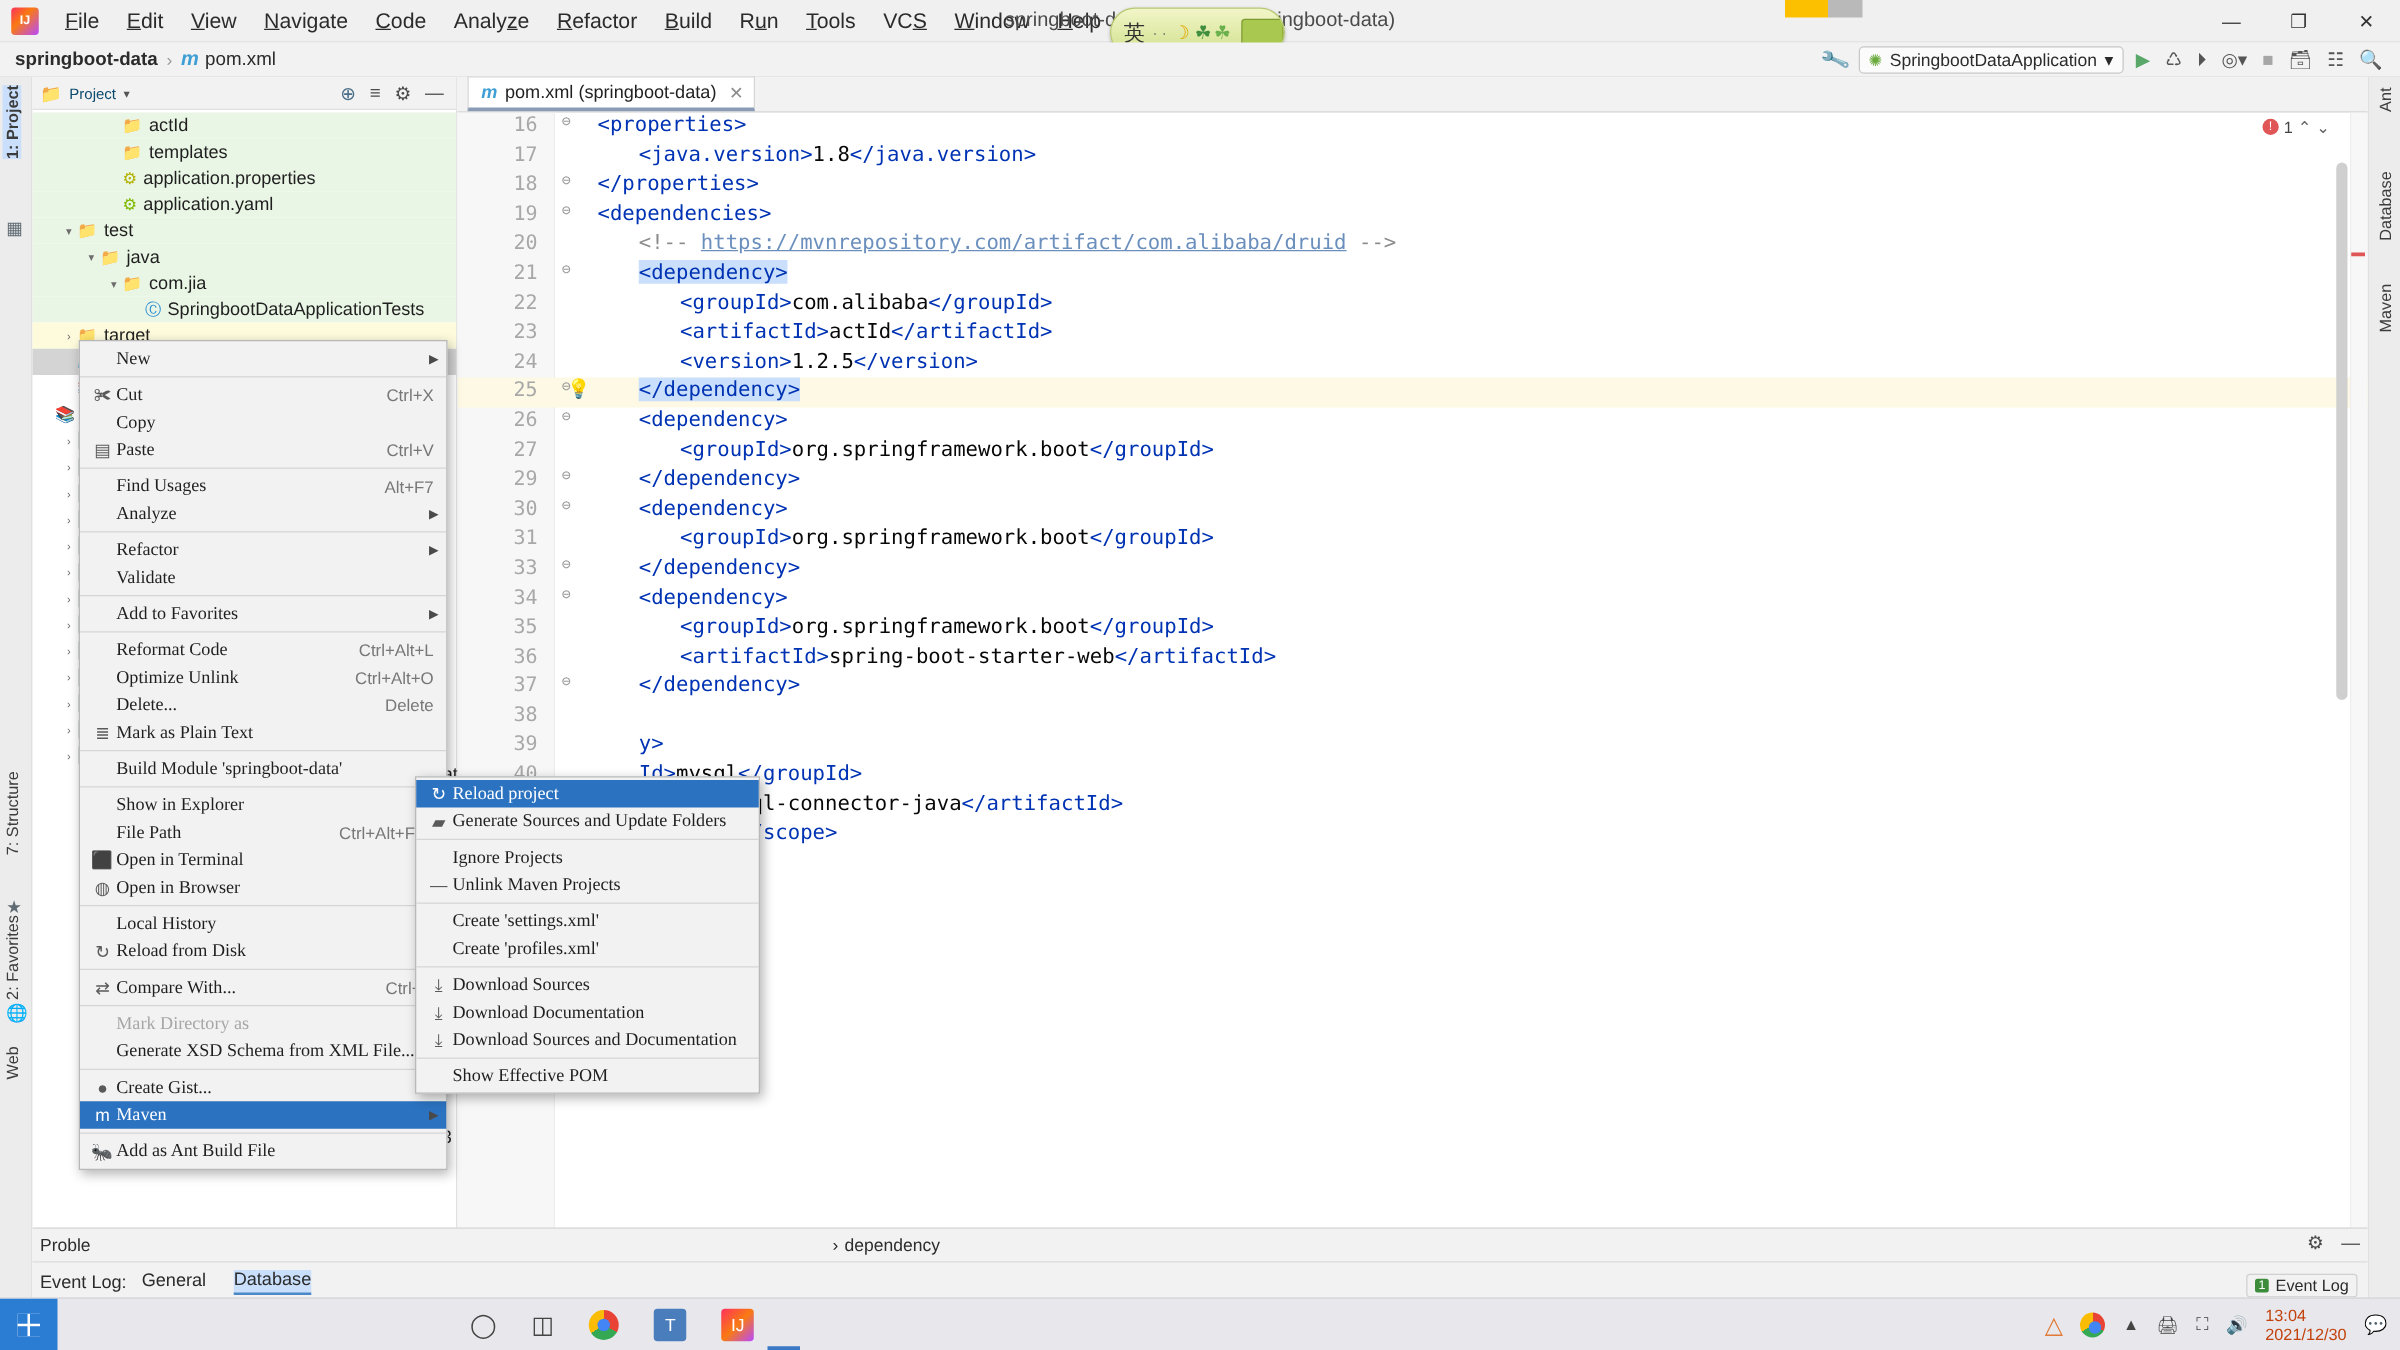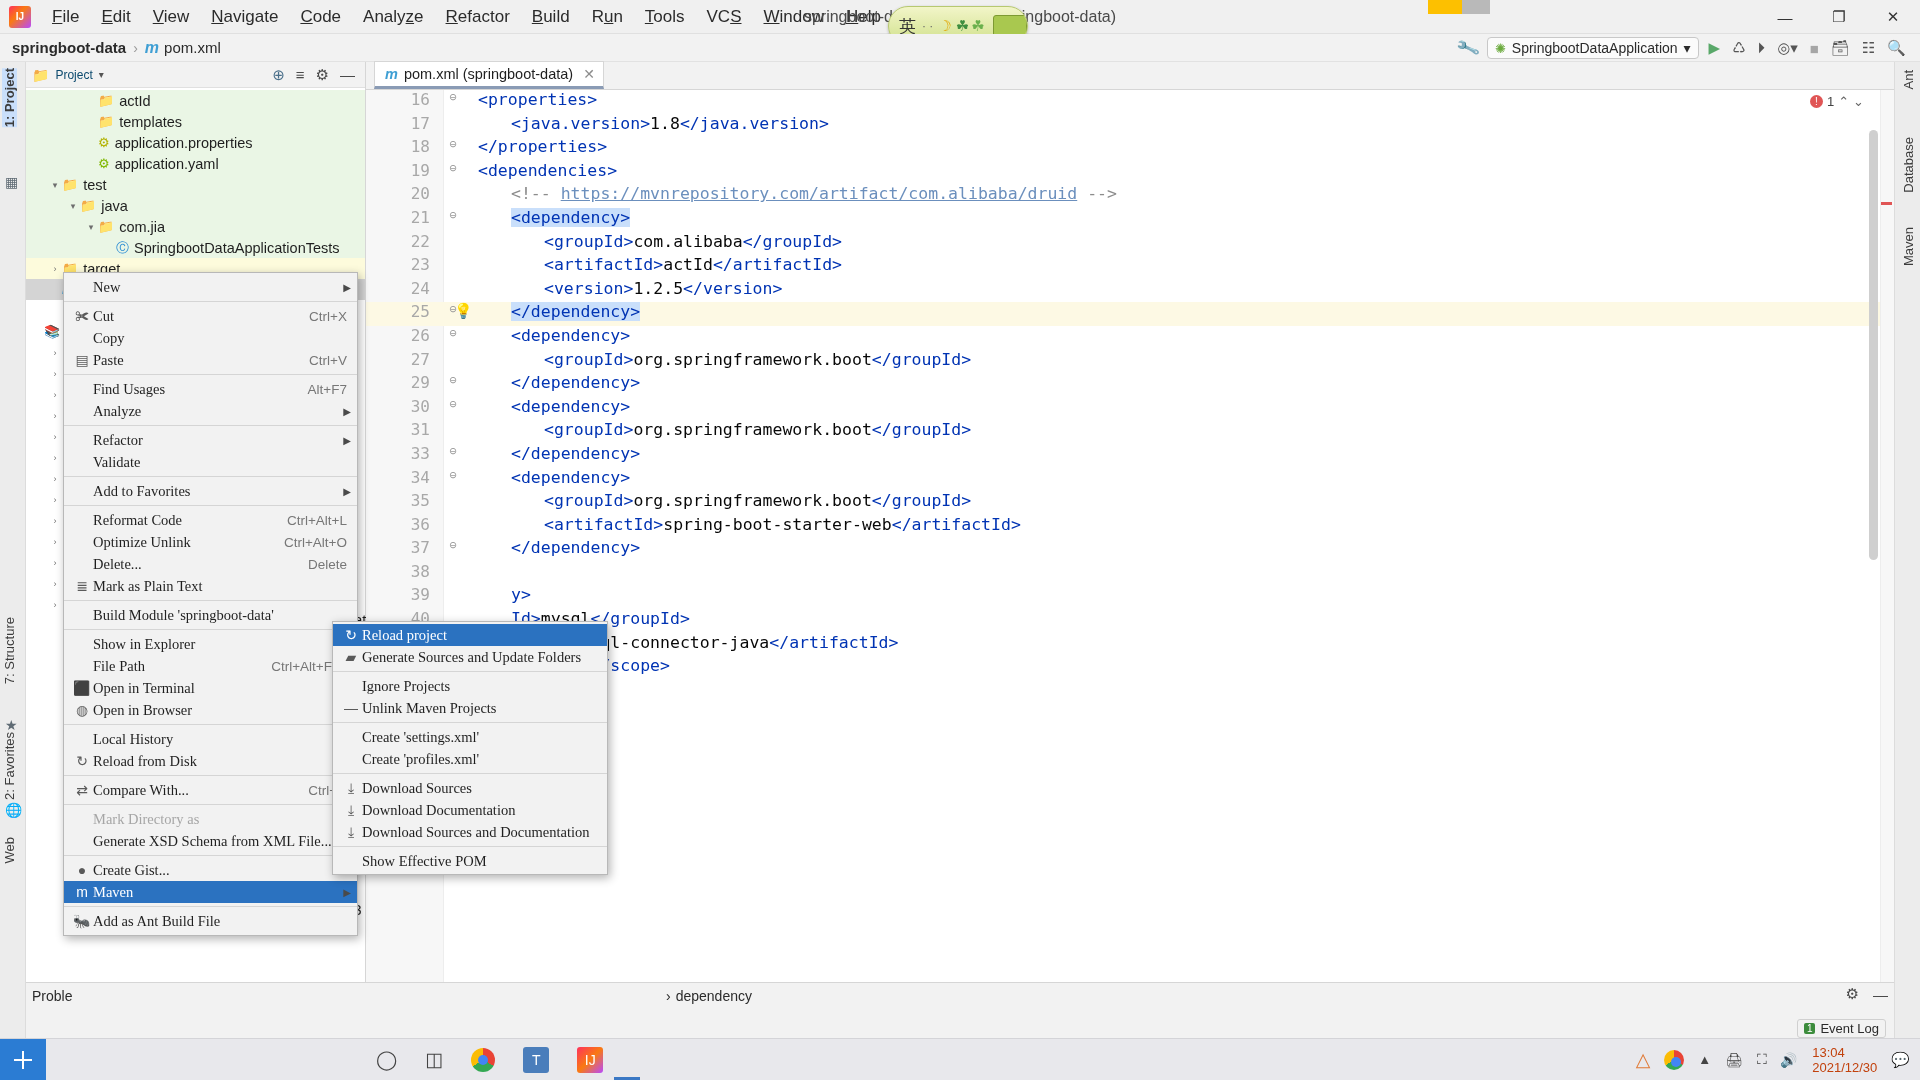--- a/index.html
+++ b/index.html
@@ -603,20 +603,27 @@
       <span class="bot-tabtxt">Proble</span>
     </div>
     <div class="bot-crumb">
       <span>›</span>
       <span>dependency</span>
     </div>
     <div class="bot-right">
       <span style="font-size:15px;color:#4a4a4a;">⚙</span>
       <span style="font-size:15px;color:#4a4a4a;">—</span>
     </div>
+    <div class="botbar2">
+      <span style="font-size:14.5px;color:#2b2b2b;">Event Log:</span>
+      <div class="evt-tabs">
+        <span class="t">General</span>
+        <span class="t sel">Database</span>
+      </div>
+    </div>
   </div>
 
   <div class="evtlog-chip">
     <span class="evt-badge">1</span>
     <span>Event Log</span>
   </div>
 
   <div class="statusbar">
     <div class="status-left">
       <span>4: P</span>

